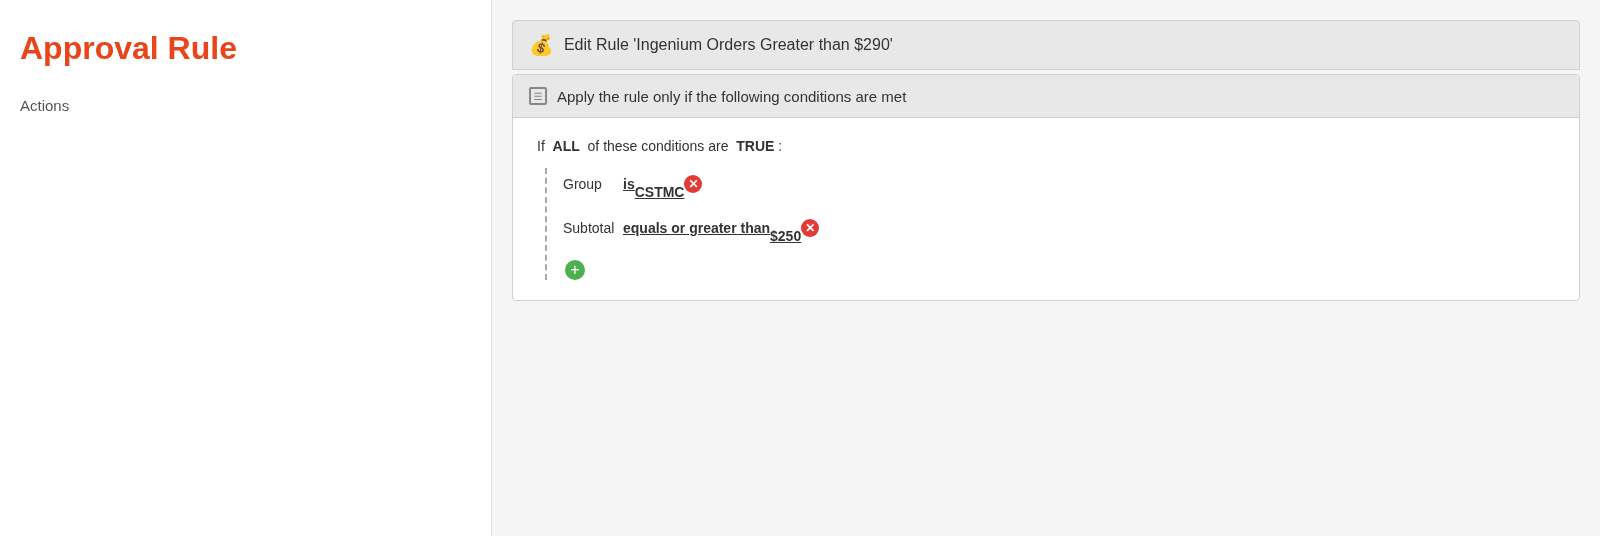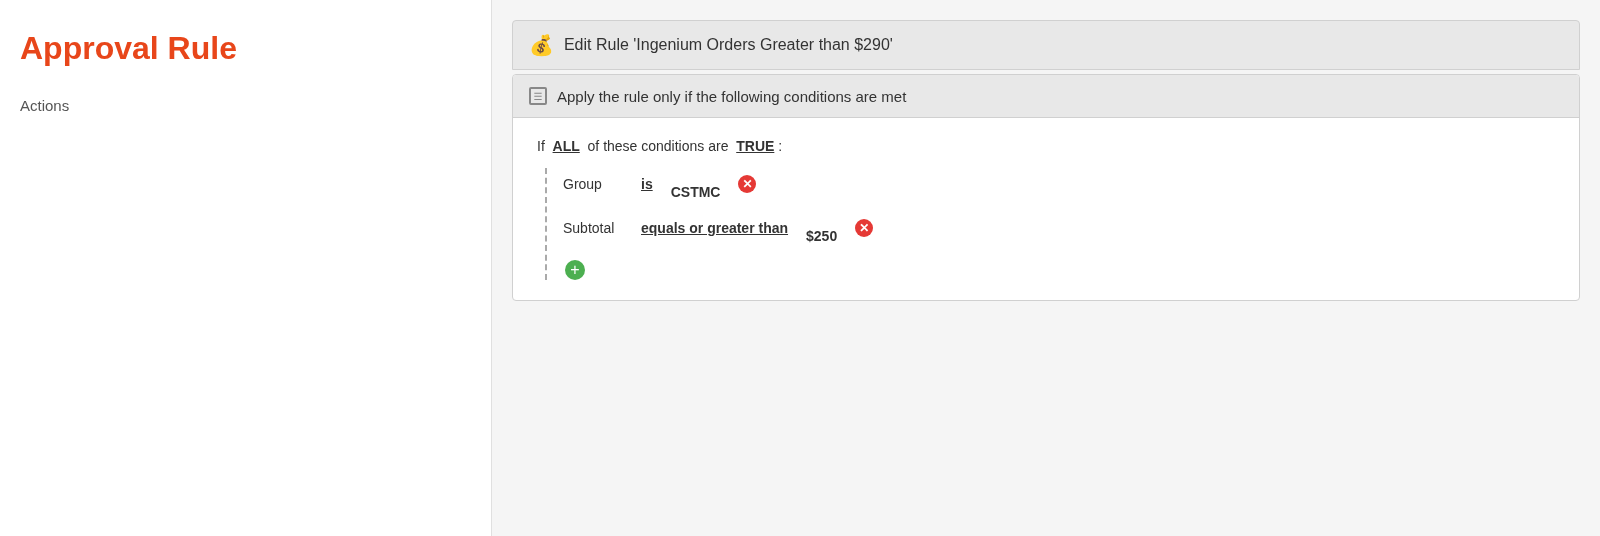--- a/index.html
+++ b/index.html
@@ -89,45 +89,45 @@
     .conditions-body {
       padding: 20px 24px;
     }
     .condition-if-line {
       font-size: 14px;
       color: #333;
       margin-bottom: 14px;
     }
     .condition-if-line strong {
       font-weight: bold;
-      text-decoration: underline;
     }
     .conditions-list {
       border-left: 2px dashed #aaa;
       padding-left: 16px;
       margin-left: 8px;
     }
     .condition-row {
       display: flex;
       align-items: center;
-      gap: 18px;
+      gap: 0;
       margin-bottom: 12px;
       font-size: 14px;
       color: #333;
     }
     .condition-row .field-name {
       min-width: 60px;
     }
     .condition-row .operator {
       font-weight: bold;
       text-decoration: underline;
       cursor: pointer;
     }
     .condition-row .value {
       font-weight: bold;
+      text-decoration: underline;
       cursor: pointer;
       margin-top: 16px;
     }
     .remove-btn {
       display: inline-flex;
       align-items: center;
       justify-content: center;
       width: 18px;
       height: 18px;
       background: #e53935;

